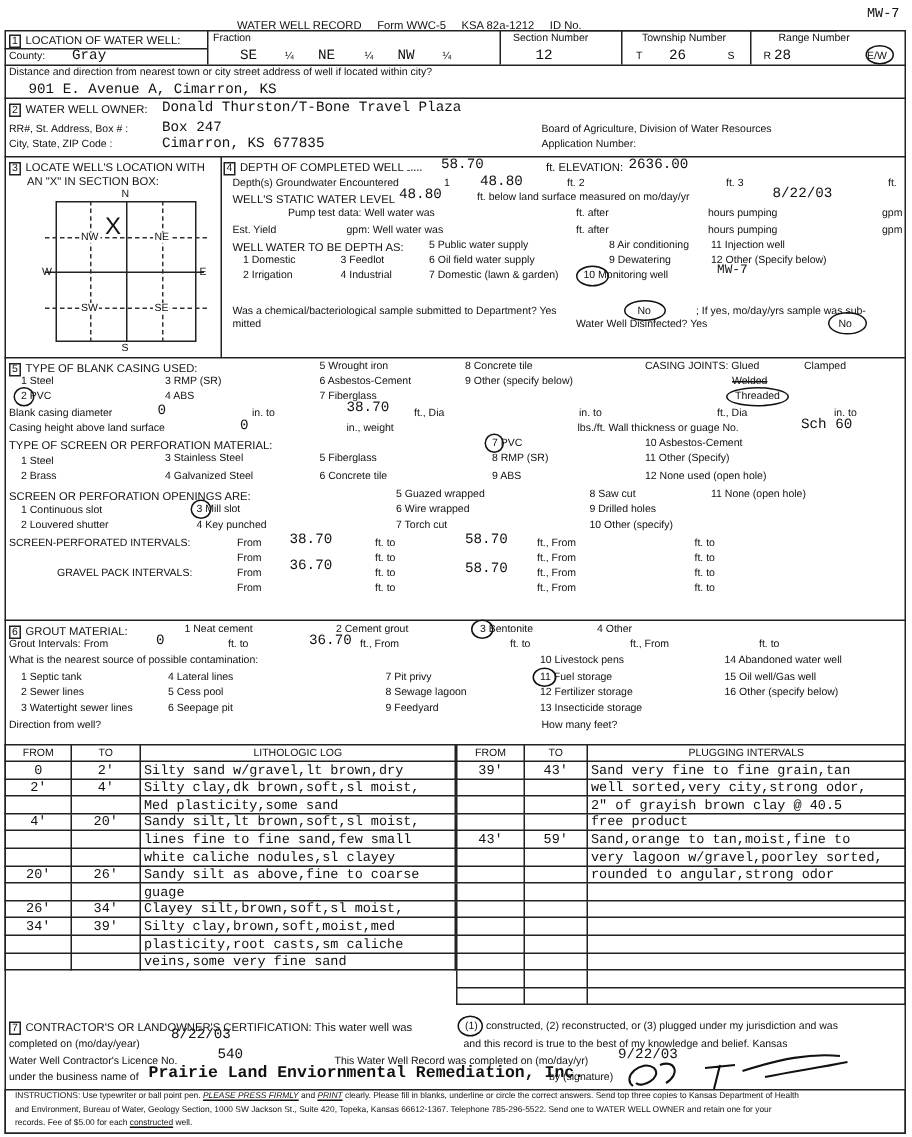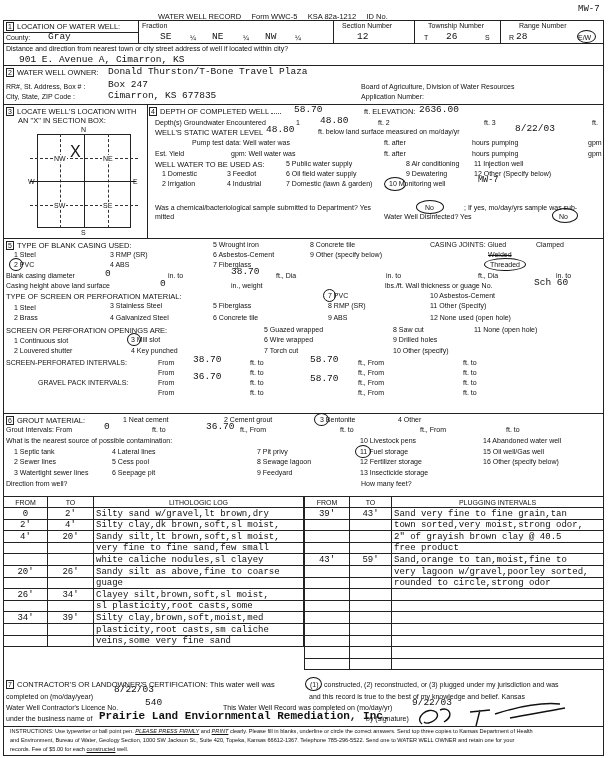--- a/index.html
+++ b/index.html
@@ -126,21 +126,21 @@
 <div class="abs" style="left:192px;top:139px;">Pump test data:   Well water was</div>
 <div class="abs" style="left:384px;top:139px;">ft. after</div>
 <div class="abs" style="left:472px;top:139px;">hours pumping</div>
 <div class="abs" style="left:588px;top:139px;">gpm</div>
 <div class="abs" style="left:155px;top:150px;">Est. Yield</div>
 <div class="abs" style="left:231px;top:150px;">gpm:   Well water was</div>
 <div class="abs" style="left:384px;top:150px;">ft. after</div>
 <div class="abs" style="left:472px;top:150px;">hours pumping</div>
 <div class="abs" style="left:588px;top:150px;">gpm</div>
 
-<div class="abs" style="left:155px;top:160px;font-size:7.5px;">WELL WATER TO BE USED AS:</div>
+<div class="abs" style="left:155px;top:160px;font-size:7.5px;">WELL WATER TO BE DEPTH AS:</div>
 <div class="abs" style="left:162px;top:170px;">1 Domestic</div>
 <div class="abs" style="left:162px;top:180px;">2 Irrigation</div>
 <div class="abs" style="left:227px;top:170px;">3 Feedlot</div>
 <div class="abs" style="left:227px;top:180px;">4 Industrial</div>
 <div class="abs" style="left:286px;top:160px;">5 Public water supply</div>
 <div class="abs" style="left:286px;top:170px;">6 Oil field water supply</div>
 <div class="abs" style="left:286px;top:180px;">7 Domestic (lawn &amp; garden)</div>
 <div class="abs" style="left:406px;top:160px;">8 Air conditioning</div>
 <div class="abs" style="left:406px;top:170px;">9 Dewatering</div>
 <div class="abs" style="left:389px;top:180px;">10 Monitoring well</div>
@@ -303,53 +303,53 @@
         <td class="c">0</td>
         <td class="c">2'</td>
         <td>Silty sand w/gravel,lt brown,dry</td>
       </tr>
       <tr>
         <td class="c">2'</td>
         <td class="c">4'</td>
         <td>Silty clay,dk brown,soft,sl moist,</td>
       </tr>
       <tr>
+        <td class="c"></td>
+        <td class="c"></td>
+        <td>Med plasticity,some sand</td>
+      </tr>
+      <tr>
         <td class="c">4'</td>
         <td class="c">20'</td>
         <td>Sandy silt,lt brown,soft,sl moist,</td>
       </tr>
       <tr>
         <td class="c"></td>
         <td class="c"></td>
-        <td>very fine to fine sand,few small</td>
+        <td>lines fine to fine sand,few small</td>
       </tr>
       <tr>
         <td class="c"></td>
         <td class="c"></td>
         <td>white caliche nodules,sl clayey</td>
       </tr>
       <tr>
         <td class="c">20'</td>
         <td class="c">26'</td>
         <td>Sandy silt as above,fine to coarse</td>
       </tr>
       <tr>
         <td class="c"></td>
         <td class="c"></td>
         <td>guage</td>
       </tr>
       <tr>
         <td class="c">26'</td>
         <td class="c">34'</td>
         <td>Clayey silt,brown,soft,sl moist,</td>
-      </tr>
-      <tr>
-        <td class="c"></td>
-        <td class="c"></td>
-        <td>sl plasticity,root casts,some</td>
       </tr>
       <tr>
         <td class="c">34'</td>
         <td class="c">39'</td>
         <td>Silty clay,brown,soft,moist,med</td>
       </tr>
       <tr>
         <td class="c"></td>
         <td class="c"></td>
         <td>plasticity,root casts,sm caliche</td>
@@ -376,21 +376,21 @@
   </tbody>
     <tbody id="right-log">
       <tr>
         <td class="c">39'</td>
         <td class="c">43'</td>
         <td>Sand very fine to fine grain,tan</td>
       </tr>
       <tr>
         <td class="c"></td>
         <td class="c"></td>
-        <td>town sorted,very moist,strong odor,</td>
+        <td>well sorted,very city,strong odor,</td>
       </tr>
       <tr>
         <td class="c"></td>
         <td class="c"></td>
         <td>2" of grayish brown clay @ 40.5</td>
       </tr>
       <tr>
         <td class="c"></td>
         <td class="c"></td>
         <td>free product</td>
@@ -401,21 +401,21 @@
         <td>Sand,orange to tan,moist,fine to</td>
       </tr>
       <tr>
         <td class="c"></td>
         <td class="c"></td>
         <td>very lagoon w/gravel,poorley sorted,</td>
       </tr>
       <tr>
         <td class="c"></td>
         <td class="c"></td>
-        <td>rounded to circle,strong odor</td>
+        <td>rounded to angular,strong odor</td>
       </tr>
       <tr>
         <td class="c"></td>
         <td class="c"></td>
         <td></td>
       </tr>
       <tr>
         <td class="c"></td>
         <td class="c"></td>
         <td></td>

